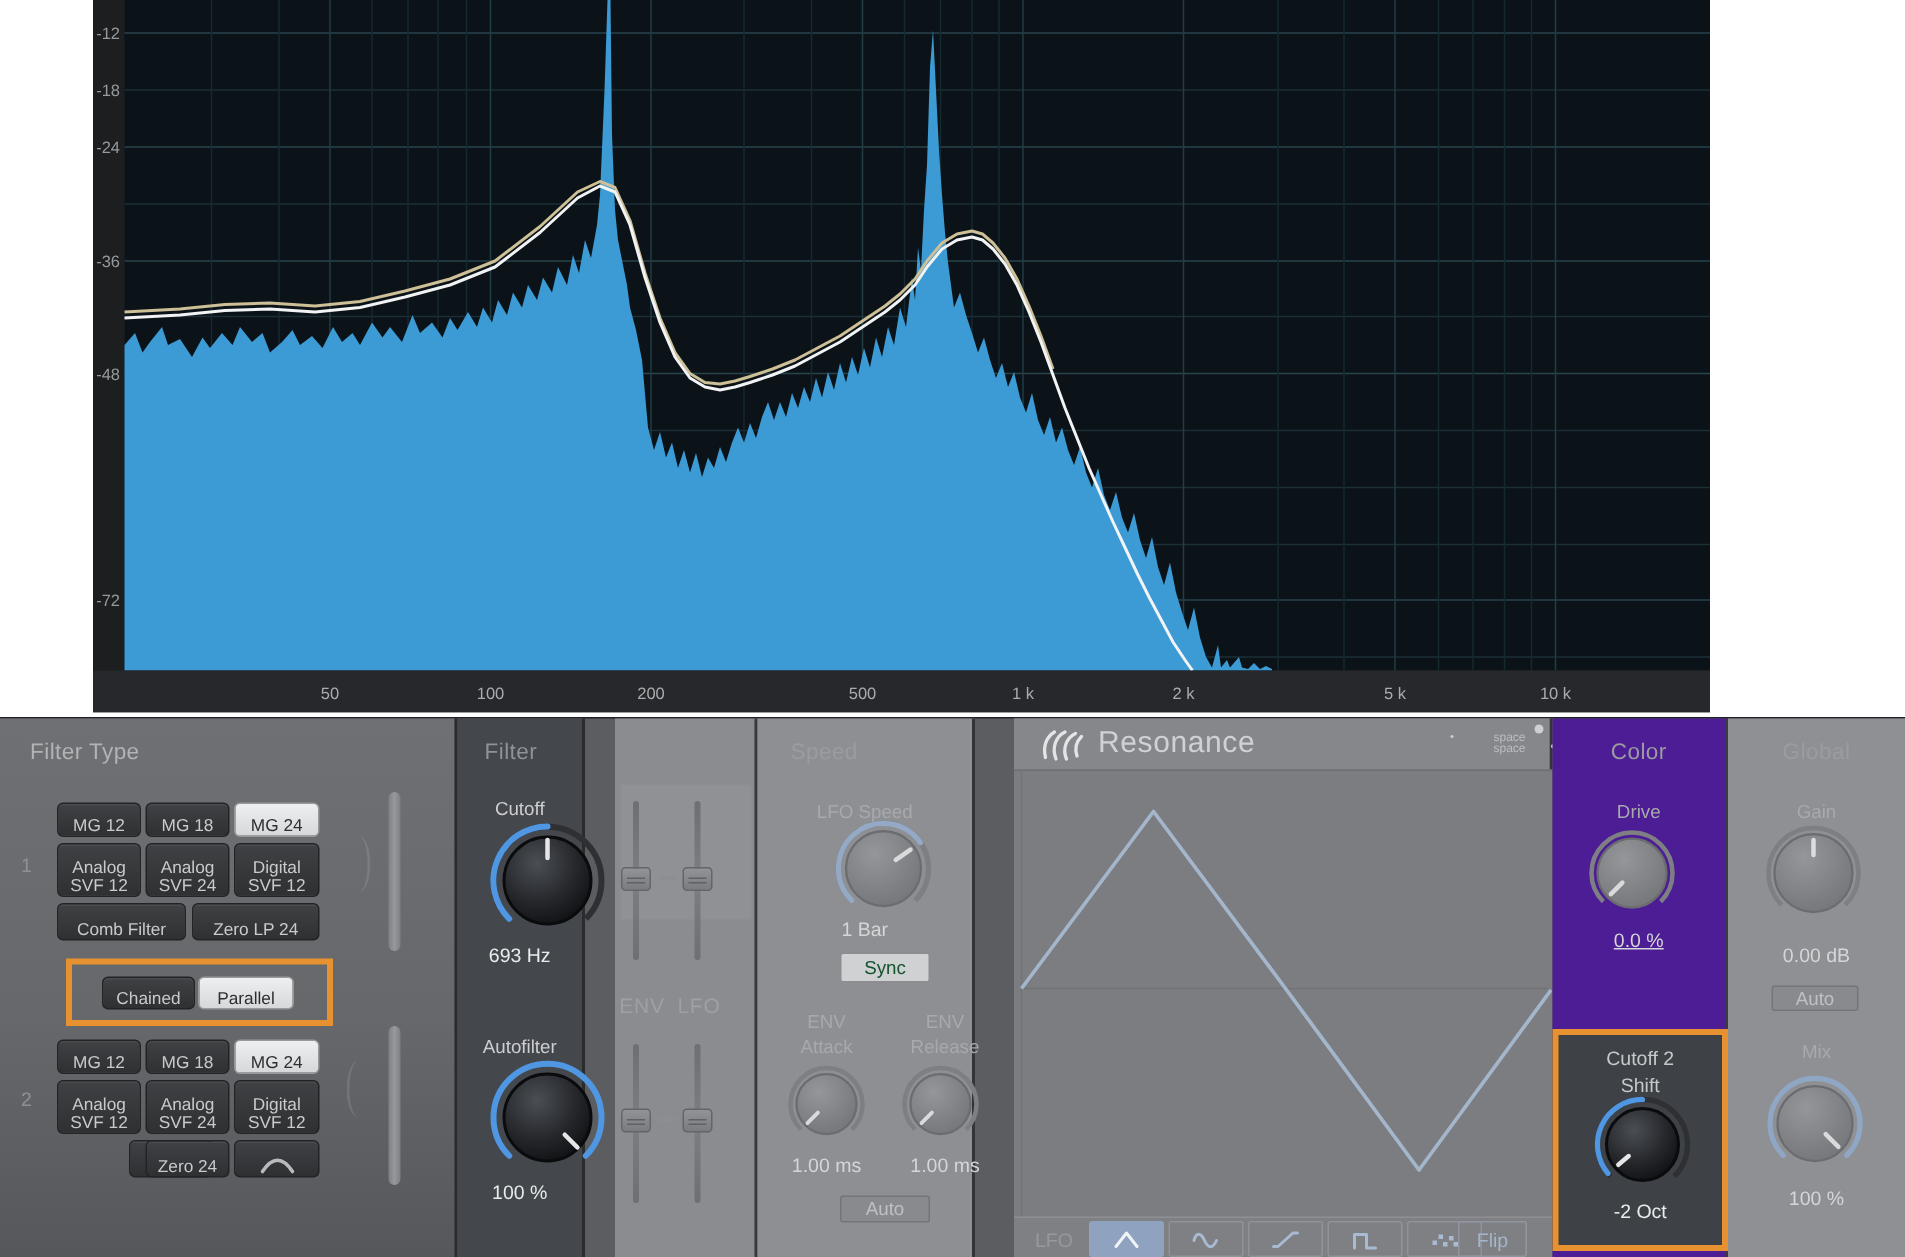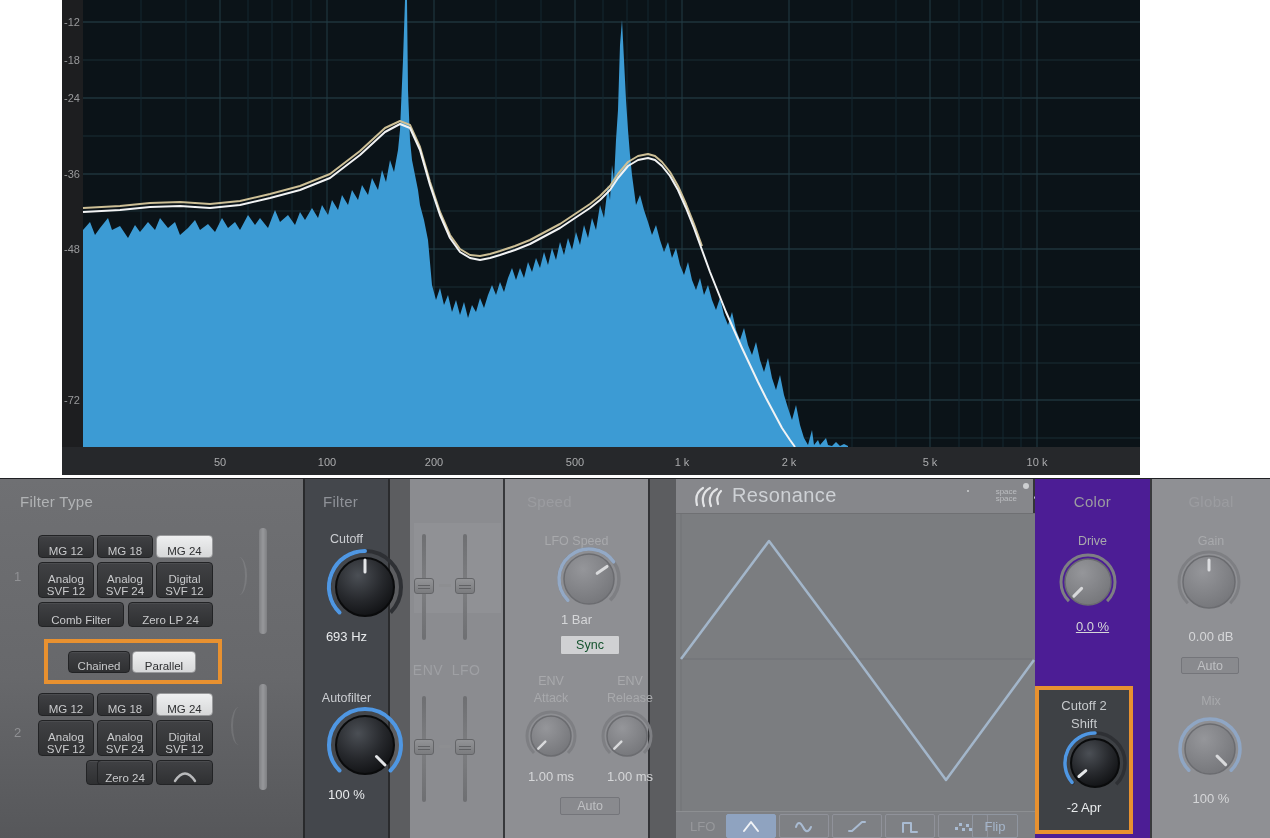--- a/index.html
+++ b/index.html
@@ -60,21 +60,21 @@
   .wavebtn{position:absolute;top:2px;width:50px;height:24px;border:1px solid #90929a;border-radius:2px;
            display:flex;align-items:center;justify-content:center;box-sizing:border-box;}
   .wavebtn.sel{background:#8fa3c0;border-color:#8fa3c0;}
   #flip-btn{position:absolute;top:2px;left:296px;width:46px;height:24px;border:1px solid #9096a0;border-radius:2px;
             color:#a5b5ca;font-size:13px;display:flex;align-items:center;justify-content:center;box-sizing:border-box;}
   
   #sec-color{left:1035px;width:117px;background:#4c1d95;border-right:2px solid #3a3b3e;}
   #sec-color .sec-title{left:0;top:14px;width:100%;text-align:center;}
   #sec-global{left:1152px;width:118px;background:#8f9094;}
   #sec-global .sec-title{left:0;top:14px;width:100%;text-align:center;}
-  #cutoff2-box{position:absolute;left:0;top:207px;width:98px;height:148px;background:#3e4145;
+  #cutoff2-box{position:absolute;left:0;top:207px;width:117px;height:148px;background:#3e4145;
                border:4px solid #e89130;box-sizing:border-box;}
   #cutoff2-box .klabel{font-size:13px;color:#c6c9cc;}
   .knob{position:absolute;}
   text{font-family:"Liberation Sans","DejaVu Sans",sans-serif;}
 </style>
 </head>
 <body>
 
 <div id="app">
 
@@ -438,21 +438,21 @@
       <div class="wvalue" style="top:140px;text-decoration:underline;">0.0 %</div>
       <div id="cutoff2-box">
         <div class="klabel" style="top:8px;">Cutoff 2</div>
         <div class="klabel" style="top:26px;">Shift</div>
         <svg class="knob" style="left:22px;top:39px;" width="68" height="68">
           <path d="M12.8,55.2 A30,30 0 1 1 55.2,55.2" fill="none" stroke="#2e3034" stroke-width="3.5"></path>
           <path d="M11,53.3 A30,30 0 0 1 34,4" fill="none" stroke="#4f97e3" stroke-width="3.5" stroke-linecap="round"></path>
           <circle cx="34" cy="34" r="24" fill="url(#gka)" stroke="#0a0b0c" stroke-width="2"></circle>
           <line x1="24.8" y1="41.7" x2="17.9" y2="47.5" stroke="#e4e6e8" stroke-width="3" stroke-linecap="round"></line>
         </svg>
-        <div class="kvalue" style="top:110px;">-2 Apr</div>
+        <div class="kvalue" style="top:110px;">-2 Oct</div>
       </div>
     </div>
 
     <div class="sec" id="sec-global">
       <div class="sec-title wash-title">Global</div>
       <div class="wlabel" style="top:55px;">Gain</div>
       <svg class="knob" style="left:23px;top:69px;" width="68" height="68">
         <path d="M12.8,55.2 A30,30 0 1 1 55.2,55.2" fill="none" stroke="#7e7f83" stroke-width="3"></path>
         <circle cx="34" cy="34" r="26" fill="url(#gkw)" stroke="#6b6c70" stroke-width="1.5"></circle>
         <line x1="34" y1="12" x2="34" y2="22" stroke="#dcdde0" stroke-width="3" stroke-linecap="round"></line>

